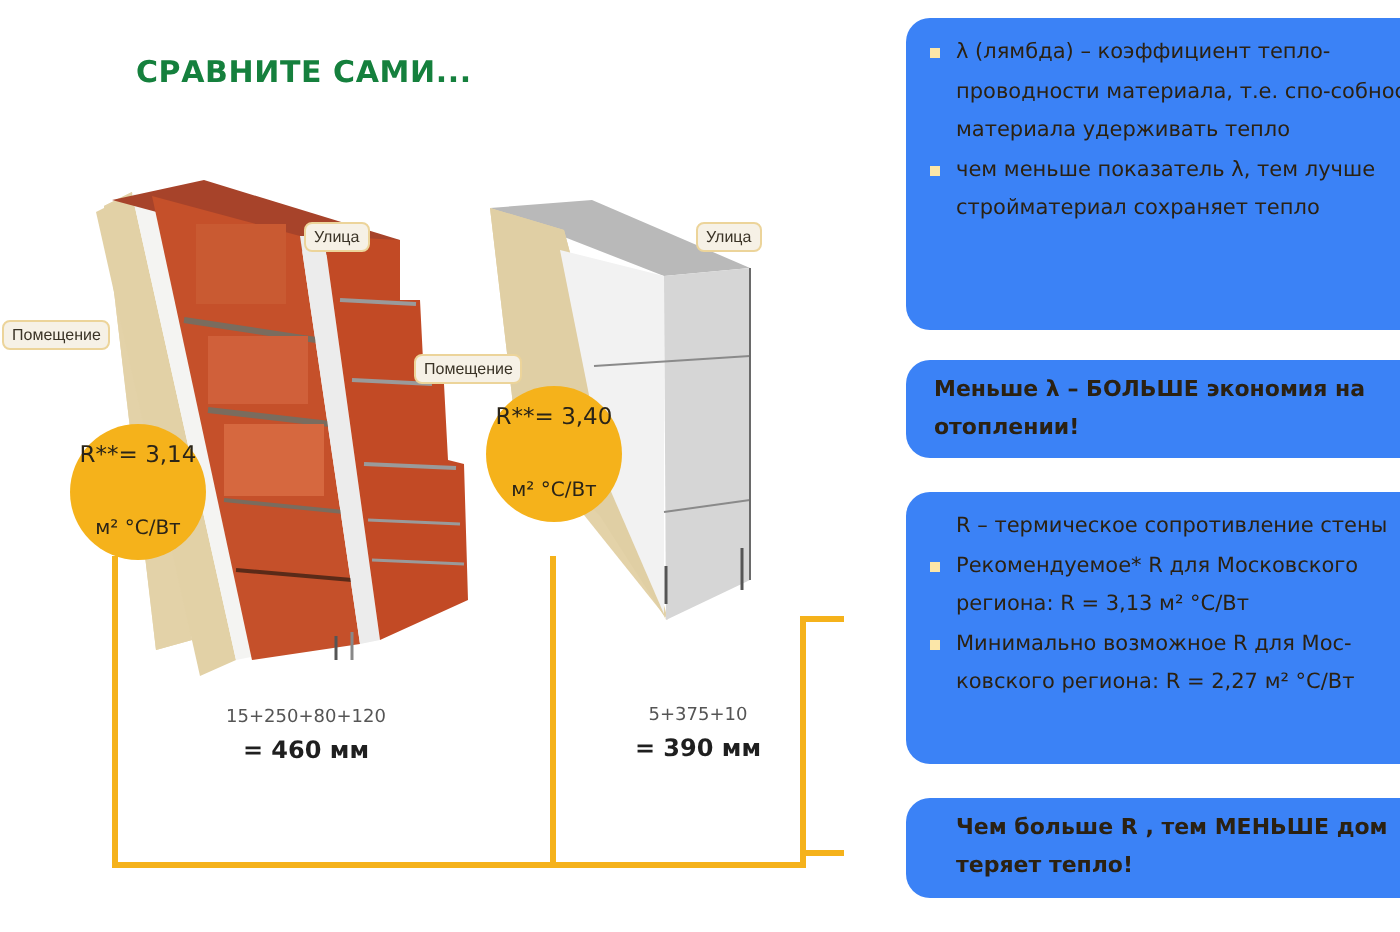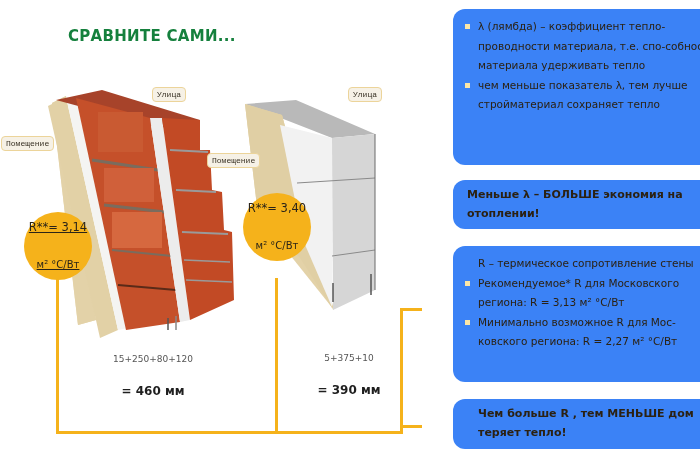--- a/index.html
+++ b/index.html
@@ -14,35 +14,35 @@
 
     
     .line { position: absolute; background: #f5b21b; }
 
     
     .wall-svg { position: absolute; left: 0; top: 0; }
 
     .tag {
       position: absolute; background: #f6f1e6; border: 1.5px solid #ecd49a;
       border-radius: 4px; font-size: 8px; padding: 2px 4px; color: #3a3326;
-      font-family: Liberation Mono, monospace; white-space: nowrap;
+      font-family: Liberation Sans, sans-serif; white-space: nowrap; margin-top: 24px;
     }
 
     .r-circle {
       position: absolute; width: 68px; height: 68px; border-radius: 50%;
       background: #f5b21b; display: flex; flex-direction: column;
       align-items: center; justify-content: center; color: #2a2418;
       font-family: "DejaVu Sans", sans-serif;
     }
     .r-circle .rv { font-size: 11.5px; line-height: 13px; }
     .r-circle .ru { font-size: 10px; line-height: 13px; margin-top: 24px; }
 
     .dim { position: absolute; text-align: center; width: 140px; font-family: "DejaVu Sans", sans-serif; }
     .dim .formula { font-size: 9px; color: #555; }
-    .dim .total { font-size: 12px; font-weight: bold; color: #1f1f1f; margin-top: 20px; }
+    .dim .total { font-size: 12px; font-weight: bold; color: #1f1f1f; margin-top: 4px; }
 
     .card {
       position: absolute; background: #3b82f6; border-radius: 12px;
       color: #2b2112; font-family: "DejaVu Sans", sans-serif; font-size: 10.5px;
       line-height: 19.5px;
       margin-left: 32px;
     }
     .card ul { list-style: none; }
     .card li { position: relative; padding-left: 15px; }
     .card li::before {
@@ -118,21 +118,21 @@
 <div class="tag" style="left:348px; top:87px;">Улица</div>
 <div class="tag" style="left:207px; top:153px;">Помещение</div>
 
 <div class="line" style="left:56px; top:278px; width:3px; height:156px;"></div>
 <div class="line" style="left:56px; top:431px; width:347px; height:3px;"></div>
 <div class="line" style="left:275px; top:278px; width:3px; height:156px;"></div>
 <div class="line" style="left:400px; top:308px; width:3px; height:126px;"></div>
 <div class="line" style="left:400px; top:308px; width:22px; height:3px;"></div>
 <div class="line" style="left:400px; top:425px; width:22px; height:3px;"></div>
 
-<div class="r-circle" style="left:24px; top:212px;text-decoration:underline;">
+<div class="r-circle" style="left:35px; top:212px;">
   <span class="rv">R**= 3,14</span>
   <span class="ru">м² °C/Вт</span>
 </div>
 <div class="r-circle" style="left:243px; top:193px;text-align:center;">
   <span class="rv">R**= 3,40</span>
   <span class="ru">м² °C/Вт</span>
 </div>
 
 <div class="dim" style="left:83px; top:354px;">
   <div class="formula">15+250+80+120</div>

